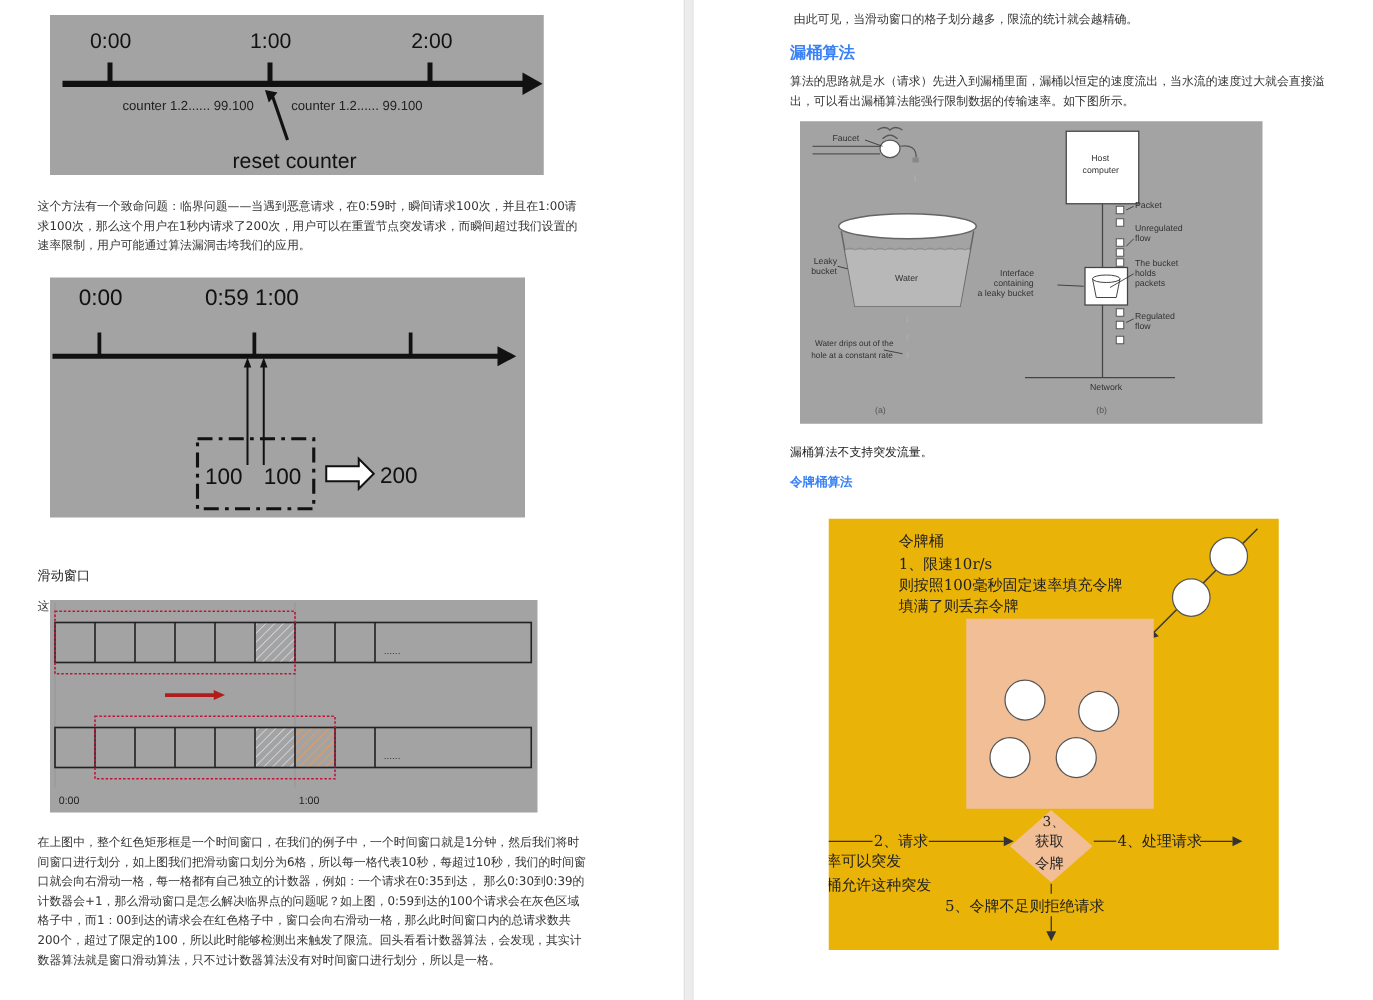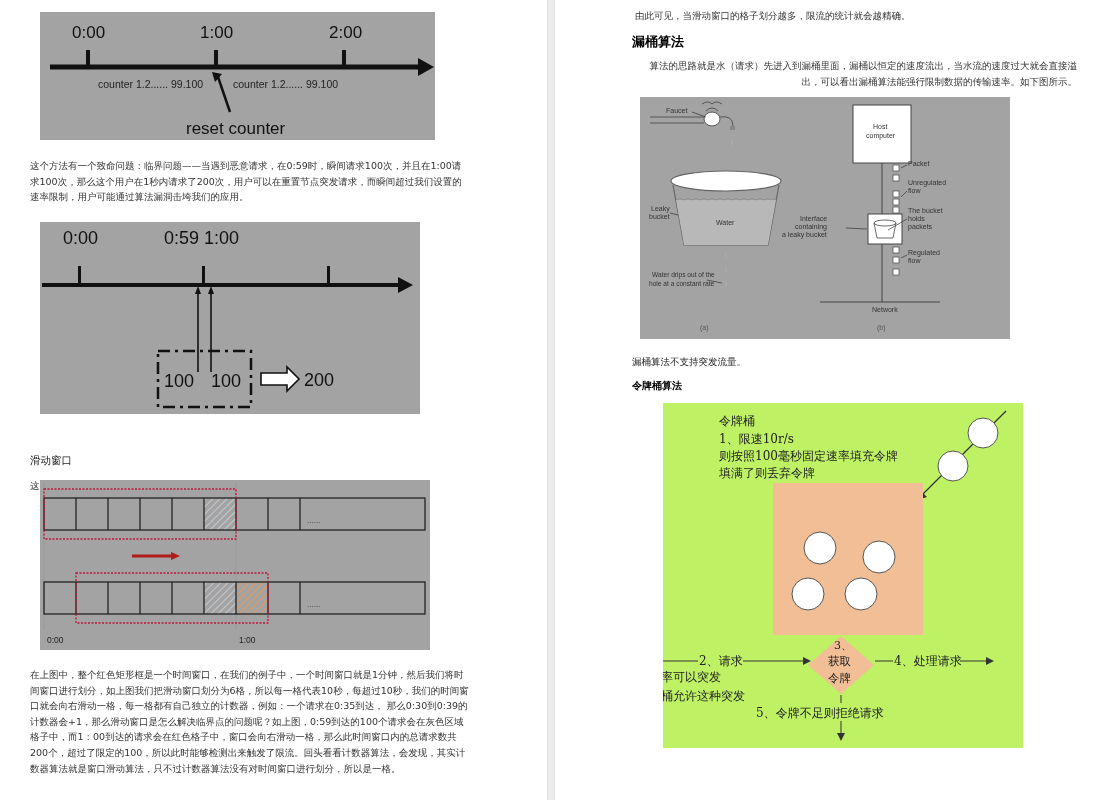--- a/index.html
+++ b/index.html
@@ -5,21 +5,21 @@
   * { box-sizing: border-box; margin: 0; padding: 0; }
   html, body { width: 1098px; height: 800px; overflow: hidden; background: #ffffff; }
   body { position: relative; font-family: "DejaVu Sans", "Liberation Sans", sans-serif; color: #333; }
   .page { position: absolute; top: 0; height: 800px; background: #fff; }
   #page-left { left: 0; width: 546px; }
   #page-right { left: 555px; width: 543px; }
   .divider { position: absolute; left: 547px; top: 0; width: 8px; height: 800px; background: #ececec; border-left: 1px solid #e2e2e2; border-right: 1px solid #e2e2e2; }
   .abs { position: absolute; }
   .para { font-size: 9.5px; line-height: 15.6px; color: #333; }
   .h-small { font-size: 10.5px; font-weight: normal; color: #222; }
-  .h-large { font-size: 13px; font-weight: bold; color: #000000; }
+  .h-large { font-size: 13px; font-weight: bold; color: #3b82f6; }
   .fig { position: absolute; background: #a3a3a3; }
   svg text { font-family: "Liberation Sans", "DejaVu Sans", sans-serif; }
   .serif-cn { font-family: "DejaVu Serif", "Liberation Serif", serif; }
   .watermark { position: absolute; right: 22px; bottom: 22px; font-size: 18px; color: #b9b9b9; letter-spacing: 1px; }
 </style>
 </head>
 <body>
 
 <div id="page-left" class="page">
 
@@ -121,21 +121,21 @@
 
   <div class="abs para" style="left:30px; top:667px; width:440px;">在上图中，整个红色矩形框是一个时间窗口，在我们的例子中，一个时间窗口就是1分钟，然后我们将时间窗口进行划分，如上图我们把滑动窗口划分为6格，所以每一格代表10秒，每超过10秒，我们的时间窗口就会向右滑动一格，每一格都有自己独立的计数器，例如：一个请求在0:35到达， 那么0:30到0:39的计数器会+1，那么滑动窗口是怎么解决临界点的问题呢？如上图，0:59到达的100个请求会在灰色区域格子中，而1：00到达的请求会在红色格子中，窗口会向右滑动一格，那么此时间窗口内的总请求数共200个，超过了限定的100，所以此时能够检测出来触发了限流。回头看看计数器算法，会发现，其实计数器算法就是窗口滑动算法，只不过计数器算法没有对时间窗口进行划分，所以是一格。</div>
 </div>
 
 <div class="divider"></div>
 
 <div id="page-right" class="page">
 
   <div class="abs para" style="left:80px; top:8px;">由此可见，当滑动窗口的格子划分越多，限流的统计就会越精确。</div>
   <div class="abs h-large" style="left:77px; top:33px;">漏桶算法</div>
-  <div class="abs para" style="left:77px; top:58px; width:445px;text-align:right;">算法的思路就是水（请求）先进入到漏桶里面，漏桶以恒定的速度流出，当水流的速度过大就会直接溢出，可以看出漏桶算法能强行限制数据的传输速率。如下图所示。</div>
+  <div class="abs para" style="left:77px; top:58px; width:445px;">算法的思路就是水（请求）先进入到漏桶里面，漏桶以恒定的速度流出，当水流的速度过大就会直接溢出，可以看出漏桶算法能强行限制数据的传输速率。如下图所示。</div>
 
   <div class="fig" style="left:85px; top:97px; width:370px; height:242px;">
     <svg width="370" height="242" viewBox="0 0 370 242">
 
       <g>
         <line x1="10" y1="20" x2="64" y2="20" stroke="#555" stroke-width="1"></line>
         <line x1="10" y1="26" x2="64" y2="26" stroke="#555" stroke-width="1"></line>
         <ellipse cx="72" cy="22" rx="8" ry="7" fill="#fff" stroke="#555"></ellipse>
         <path d="M66,14 Q72,8 78,14" fill="none" stroke="#555"></path>
         <path d="M62,7 q6,-4 10,0 q4,-4 10,0" fill="none" stroke="#555"></path>
@@ -197,21 +197,21 @@
       <text x="268" y="166" font-size="7" fill="#333">flow</text>
       <line x1="261" y1="161" x2="267" y2="158" stroke="#333" stroke-width="0.7"></line>
       <text x="232" y="215" font-size="7" fill="#333">Network</text>
       <text x="237" y="233" font-size="7" fill="#555">(b)</text>
     </svg>
   </div>
 
   <div class="abs h-small" style="left:77px; top:356px; font-size:9.5px;">漏桶算法不支持突发流量。</div>
   <div class="abs h-large" style="left:77px; top:379px; font-size:10px;">令牌桶算法</div>
 
-  <div class="fig" style="left:108px; top:403px; width:360px; height:345px; background:#bef264;">
+  <div class="fig" style="left:108px; top:415px; width:360px; height:345px; background:#eab308;">
     <svg width="360" height="345" viewBox="0 0 360 345">
 
       <line x1="343" y1="8" x2="258" y2="93" stroke="#333" stroke-width="1.2"></line>
       <polygon points="254,97 257,87 264,94" fill="#333"></polygon>
       <circle cx="320" cy="30" r="15" fill="#fff" stroke="#555" stroke-width="1"></circle>
       <circle cx="290" cy="63" r="15" fill="#fff" stroke="#555" stroke-width="1"></circle>
 
       <rect x="110" y="80" width="150" height="152" fill="#f2be96"></rect>
       <circle cx="157" cy="145" r="16" fill="#fff" stroke="#555" stroke-width="1"></circle>
       <circle cx="216" cy="154" r="16" fill="#fff" stroke="#555" stroke-width="1"></circle>

